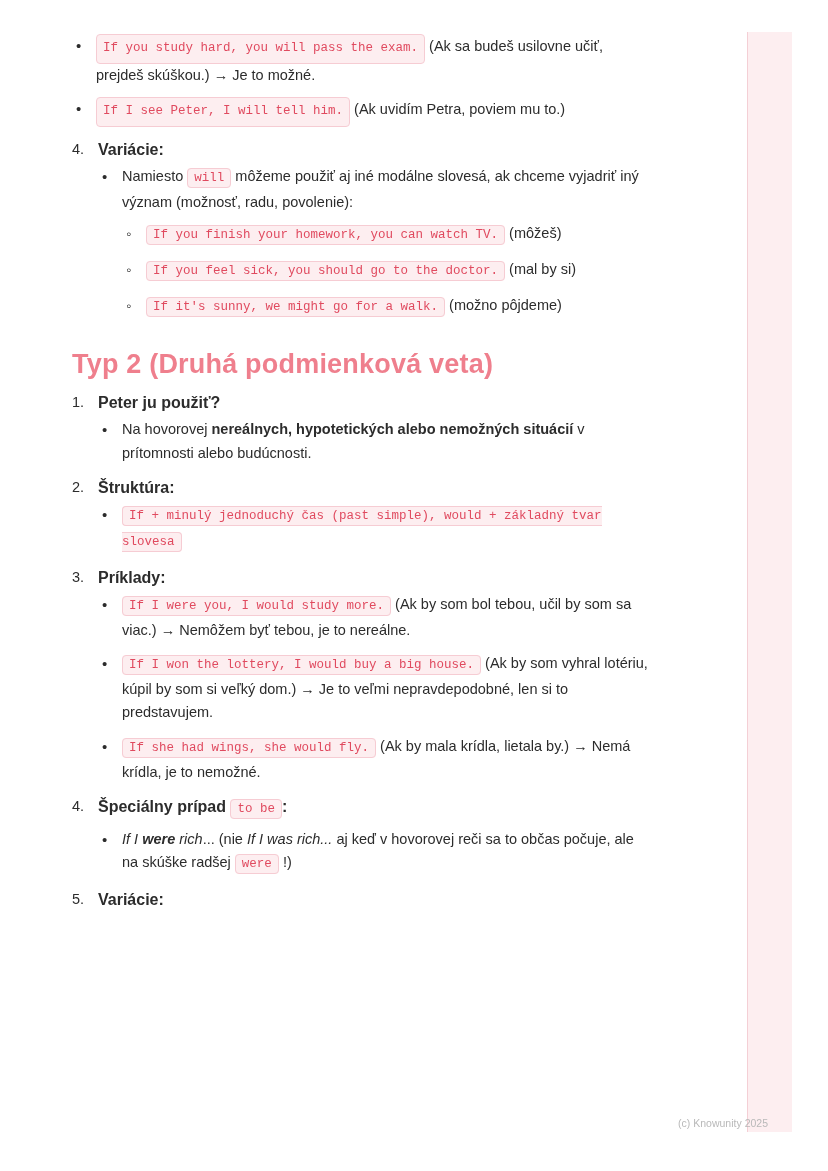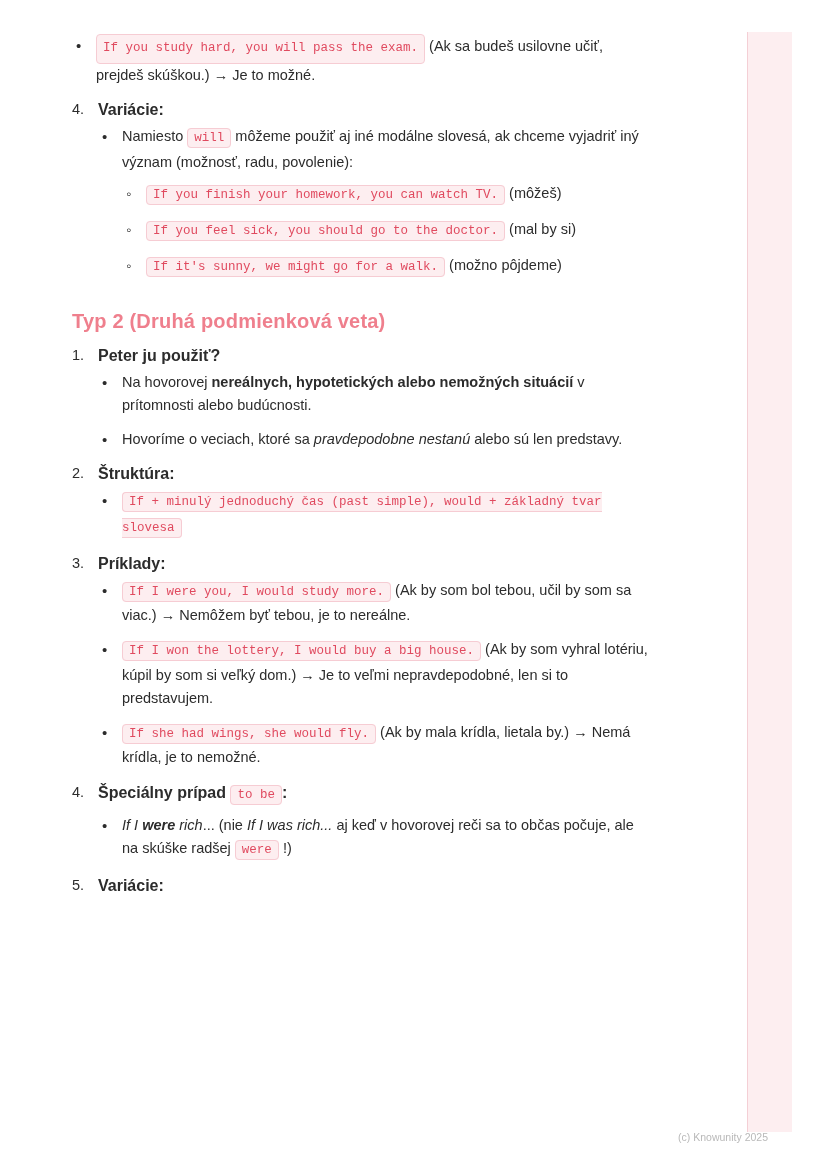--- a/index.html
+++ b/index.html
@@ -112,48 +112,51 @@
     left:4px;
     top:0;
     color:#2c2c2c;
     font-size:15px;
   }
   .top-list{
     margin-top:0;
   }
   h2.heading{
     color:#ef7f8d;
-    font-size:20px;
+    font-size:27px;
     font-weight:bold;
     margin:30px 0 6px 0;
     letter-spacing:.2px;
   }
   .italic{font-style:italic;}
   .bold{font-weight:bold;text-align:right;}
   .footer{
     position:absolute;
     right:60px;
-    bottom:28px;
+    bottom:42px;
     font-size:10.5px;
     color:#b9b9b9;
     z-index:3;
   }
   .nowrap-chip{display:inline-block;}
 </style>
 </head>
 <body>
 
 <div class="page">
   <div class="edge-bar"></div>
 
   <div class="content">
 
     <ul class="bul top-list">
       <li>
         <code class="nowrap-chip">If you study hard, you will pass the exam.</code><span> (Ak sa budeš usilovne učiť, prejdeš skúškou.) → Je to možné.</span>
+      </li>
+      <li>
+        <code class="nowrap-chip">If I see Peter, I will tell him.</code><span> (Ak uvidím Petra, poviem mu to.)</span>
       </li>
     </ul>
 
     <ol class="sections">
       <li>
         <span class="num">4.</span>
         <span class="sec-title">Variácie:</span>
         <ul class="bul">
           <li>
             <span>Namiesto </span><code>will</code><span> môžeme použiť aj iné modálne slovesá, ak chceme vyjadriť iný význam (možnosť, radu, povolenie):</span>
@@ -177,23 +180,20 @@
 
     <ol class="sections">
 
       <li>
         <span class="num">1.</span>
         <span class="sec-title">Peter ju použiť?</span>
         <ul class="bul">
           <li>
             <span>Na hovorovej </span><span class="bold">nereálnych, hypotetických alebo nemožných situácií</span><span> v prítomnosti alebo budúcnosti.</span>
           </li>
-          <li>
-            <span>Hovoríme o veciach, ktoré sa </span><span class="italic">pravdepodobne nestanú</span><span> alebo sú len predstavy.</span>
-          </li>
         </ul>
       </li>
 
       <li>
         <span class="num">2.</span>
         <span class="sec-title">Štruktúra:</span>
         <ul class="bul">
           <li>
             <code class="block">If + minulý jednoduchý čas (past simple), would + základný tvar slovesa</code>
           </li>

